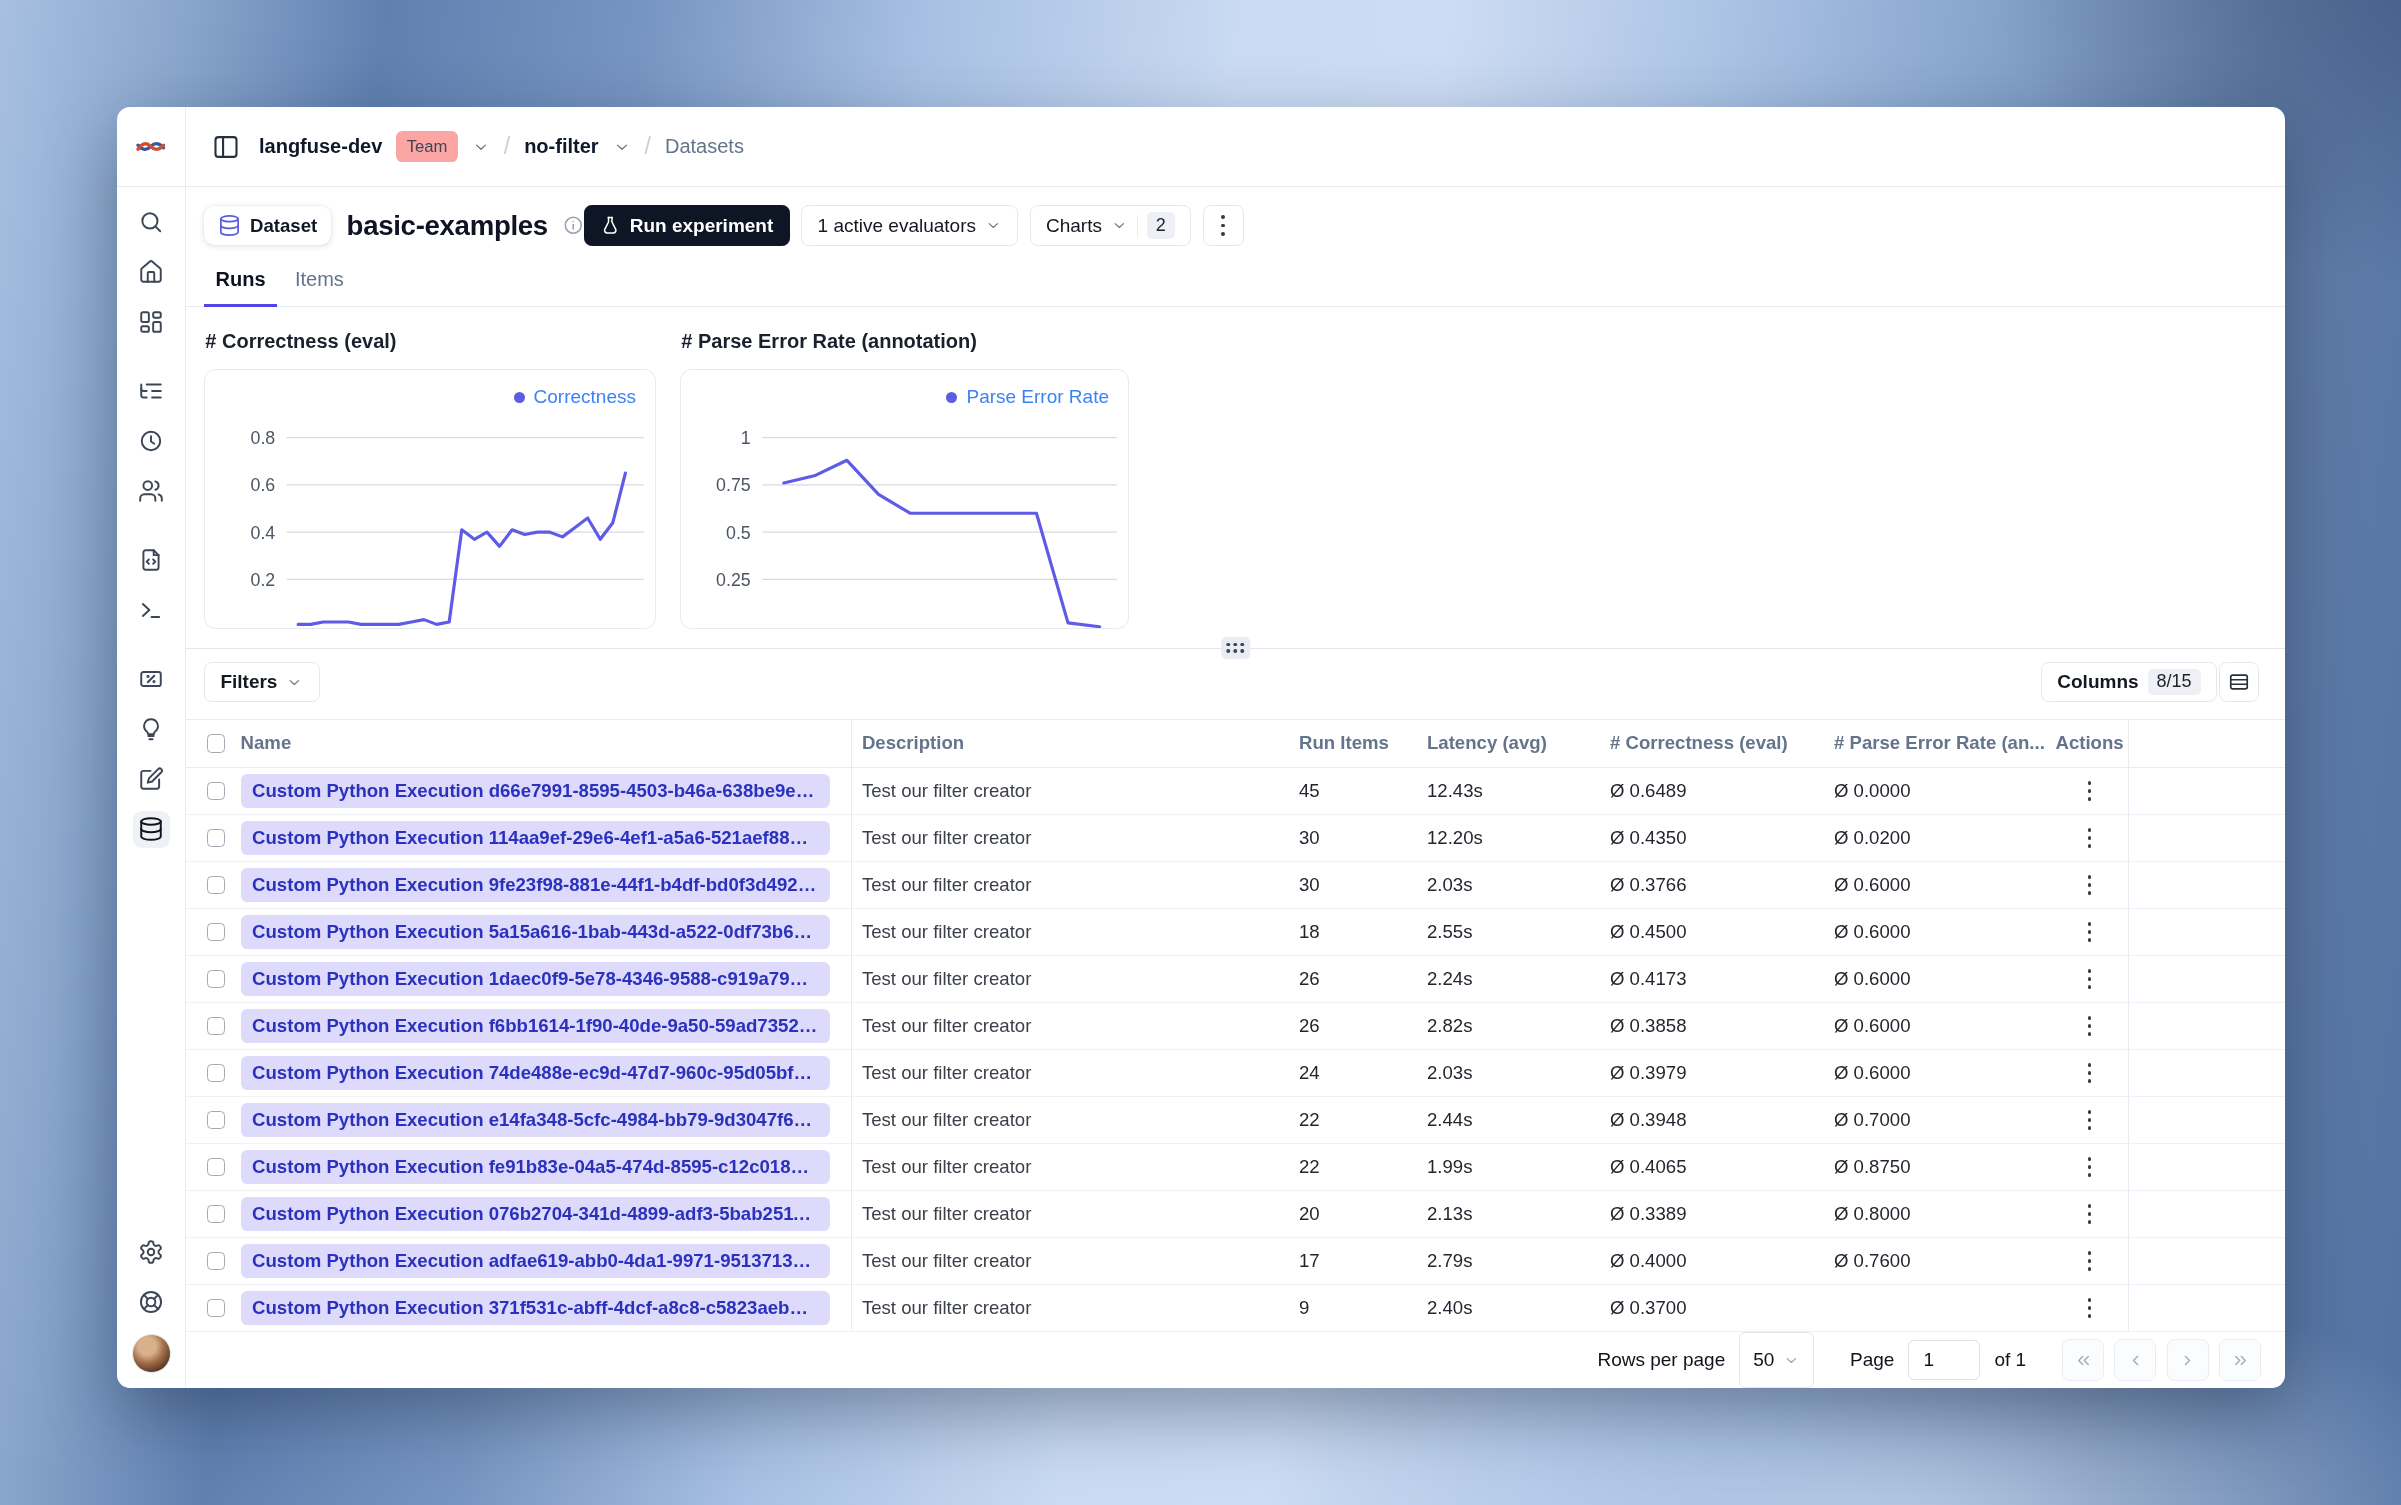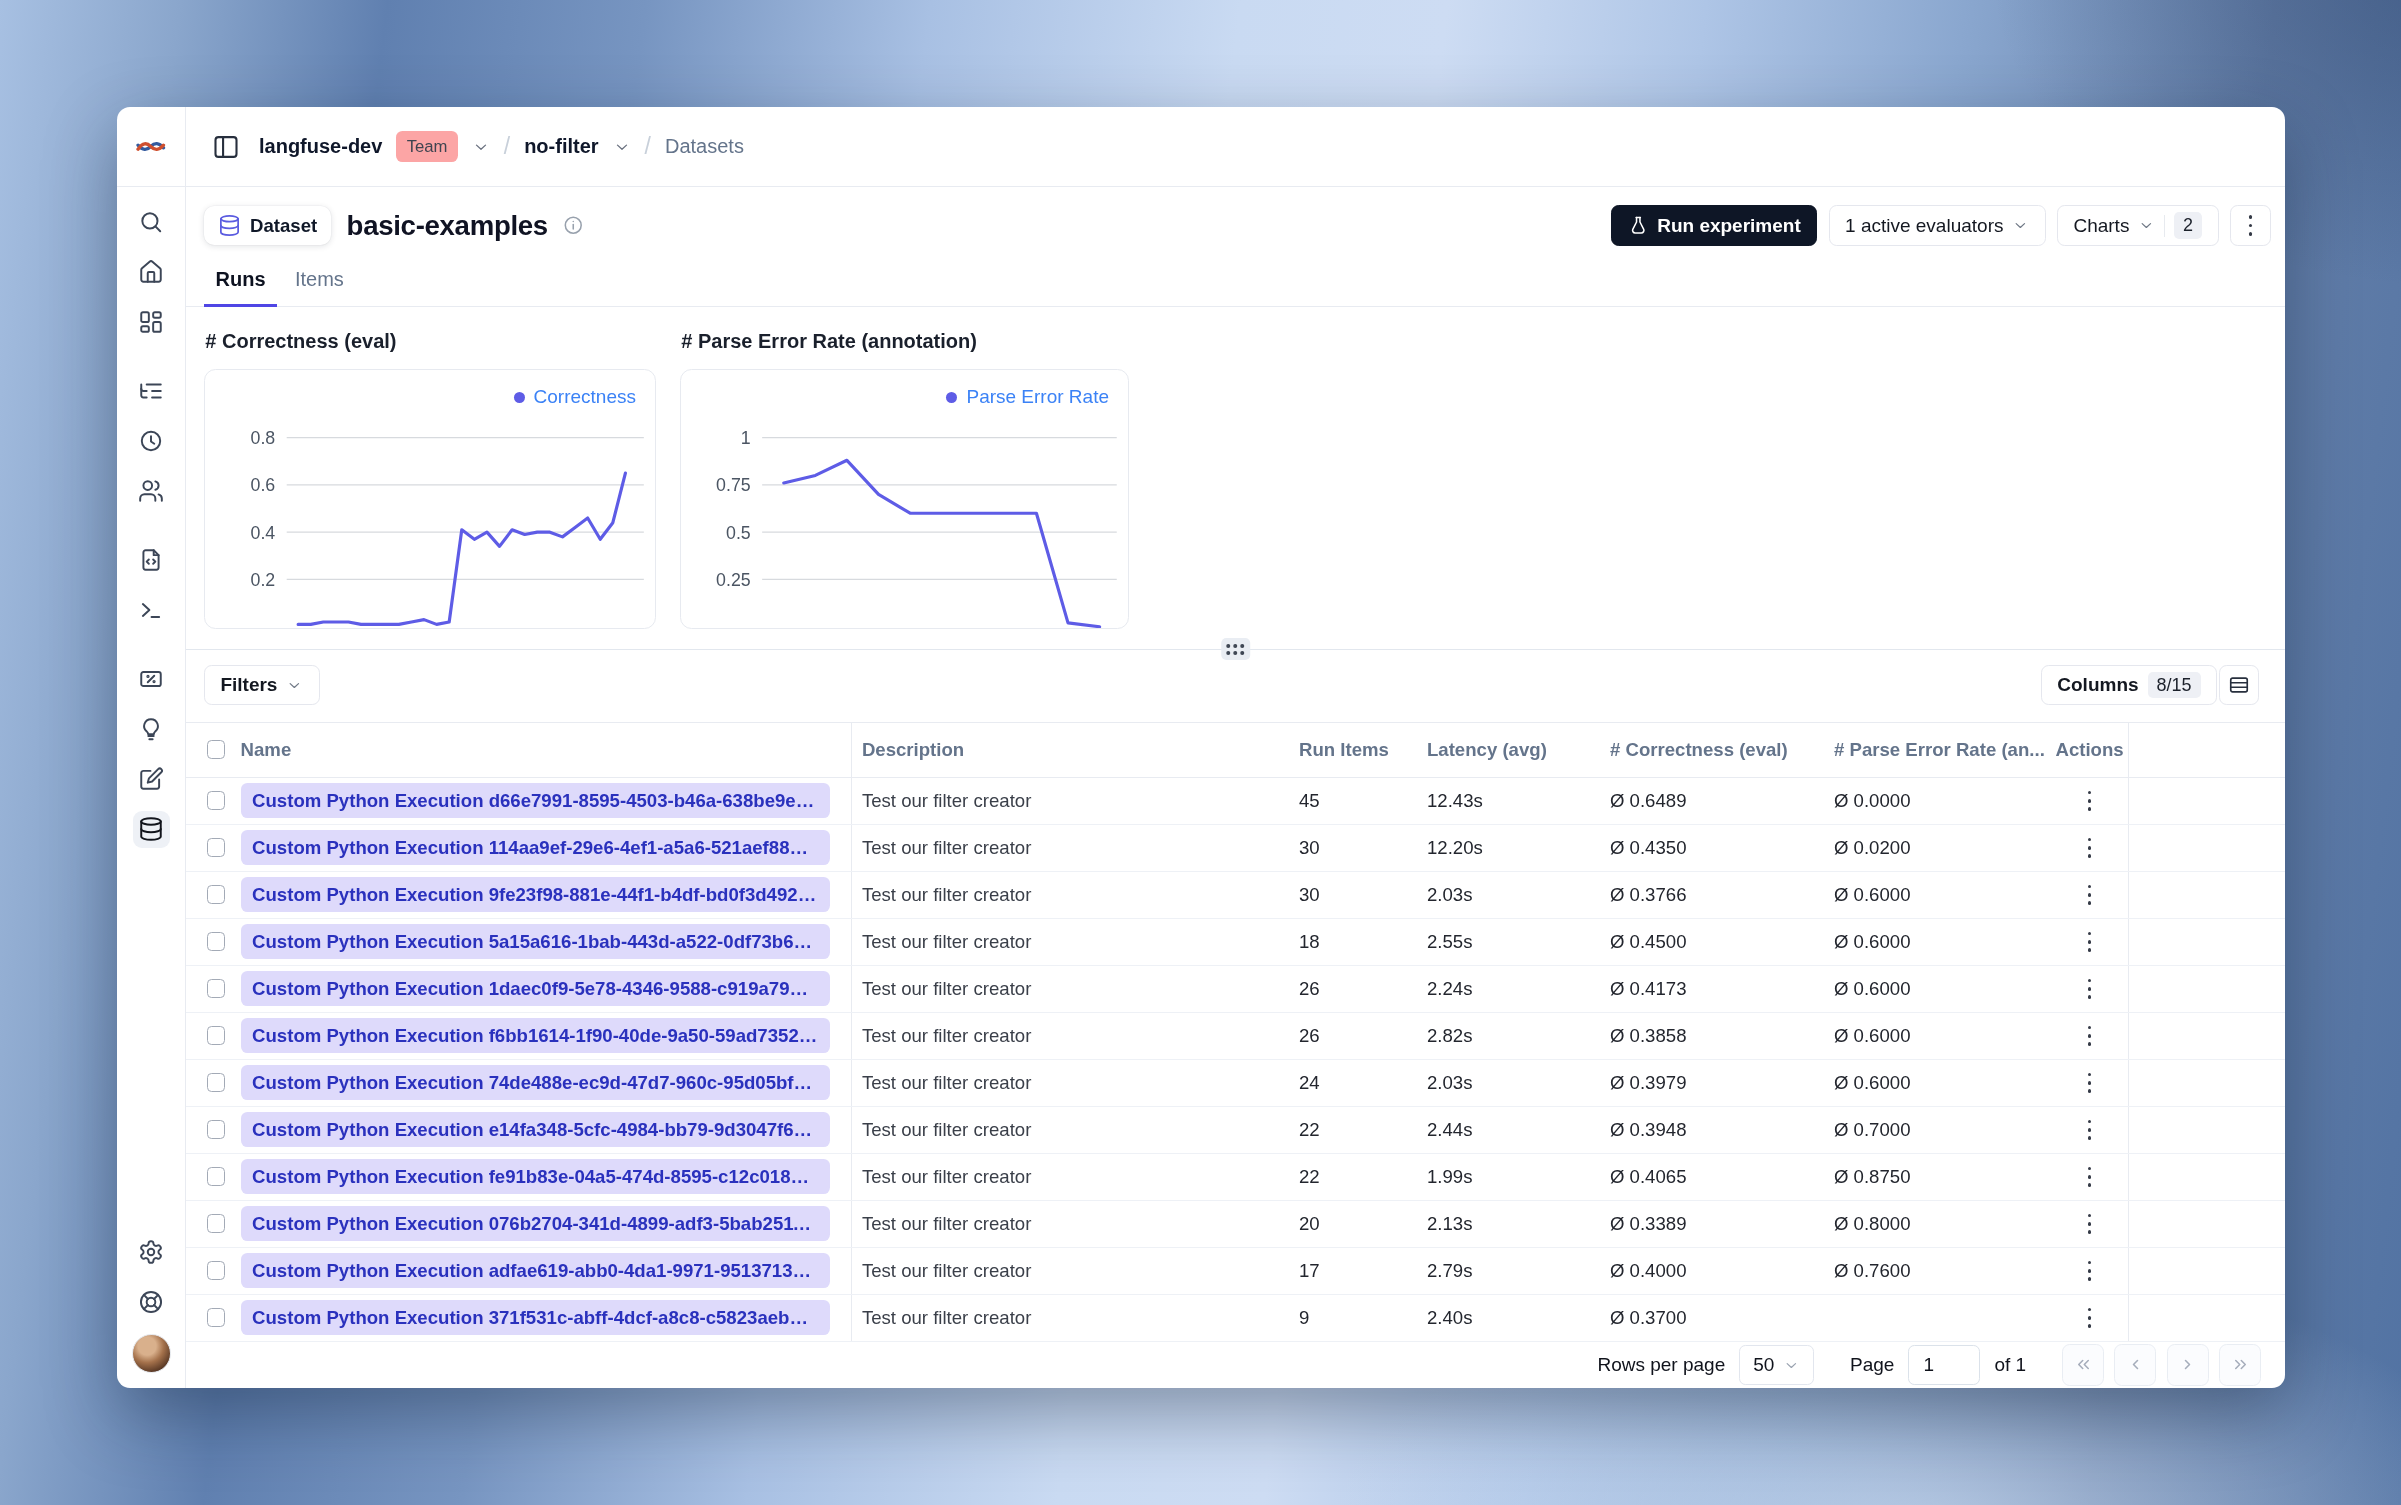--- a/index.html
+++ b/index.html
@@ -32,21 +32,21 @@
   .panel-toggle{color:#272f3d;display:flex;cursor:pointer;}
   .panel-toggle svg{width:28px;height:28px;}
   .crumbs{display:flex;align-items:center;gap:14px;font-size:20px;color:#0f172a;}
   .crumb-strong{font-weight:600;}
   .badge-team{background:#fca5a5;border-radius:6.4px;padding:5.1px 10.3px;font-size:16.7px;color:#3f4450;}
   .chev{color:#6b7280;display:flex;}
   .chev svg{width:18px;height:18px;}
   .slash{color:#c8d0da;font-size:23px;font-weight:300;}
   .crumb-muted{color:#64748b;}
   
-  .page-head{display:flex;align-items:center;justify-content:space-between;padding:18px 14px 0 18px;}
+  .page-head{display:flex;align-items:center;padding:18px 21px 0 18px;}
   .ph-left{display:flex;align-items:center;gap:15.4px;}
   .dataset-pill{display:flex;align-items:center;gap:9px;background:#fff;border-radius:10.3px;padding:7.7px 14px;
     box-shadow:0 1.3px 6.4px rgba(16,24,40,.12),0 0 0 0.6px rgba(16,24,40,.04);font-size:18.6px;font-weight:700;color:#101828;}
   .dataset-pill svg{width:23px;height:23px;color:#5b5ce0;}
   .page-title{font-size:27.6px;font-weight:700;color:#101323;letter-spacing:-0.3px;}
   .info-icon{color:#98a1ad;display:flex;}
   .info-icon svg{width:20.5px;height:20.5px;}
   .ph-right{display:flex;align-items:center;gap:11.5px;}
   .btn{height:41px;border-radius:7.7px;border:1px solid #e5e7ee;background:#fff;display:flex;align-items:center;
     gap:9px;padding:0 15.4px;font-size:19px;color:#141821;font-weight:500;cursor:pointer;box-sizing:border-box;}
@@ -95,21 +95,21 @@
   .col-run{width:128px;flex:none;padding-left:6.4px;box-sizing:border-box;}
   .col-lat{width:183px;flex:none;padding-left:6.4px;box-sizing:border-box;}
   .col-corr{width:224px;flex:none;padding-left:6.4px;box-sizing:border-box;}
   .col-parse{width:224px;flex:none;padding-left:6.4px;box-sizing:border-box;}
   .col-act{width:77px;flex:none;align-self:stretch;display:flex;align-items:center;justify-content:center;
     border-right:0.6px solid #e8ebf1;box-sizing:border-box;}
   .thead .col-desc,.thead .col-act{color:#64748b;}
   
   .tfoot{flex:1;display:flex;align-items:center;justify-content:flex-end;gap:36px;padding:0 24px;font-size:19px;color:#10131c;}
   .pg-group{display:flex;align-items:center;gap:14px;}
-  .select-box{height:40px;border:1px solid #e2e6ee;border-radius:6.4px;display:flex;align-items:center;gap:9px;
+  .select-box{height:56px;border:1px solid #e2e6ee;border-radius:6.4px;display:flex;align-items:center;gap:9px;
     padding:0 13px;cursor:pointer;box-sizing:border-box;}
   .select-box svg{width:16.7px;height:16.7px;color:#9aa3b0;}
   .page-input{height:40px;width:72px;border:1px solid #dbe2ea;border-radius:6.4px;display:flex;align-items:center;
     padding-left:14px;box-sizing:border-box;}
   .nav-group{display:flex;gap:10.3px;}
   .nav-btn{width:40px;height:40px;border:1px solid #e9edf3;background:#fbfcfe;border-radius:7.7px;display:flex;
     align-items:center;justify-content:center;color:#a6adbb;cursor:default;}
   .nav-btn svg{width:19px;height:19px;stroke-width:2;}
 </style>
 </head>

